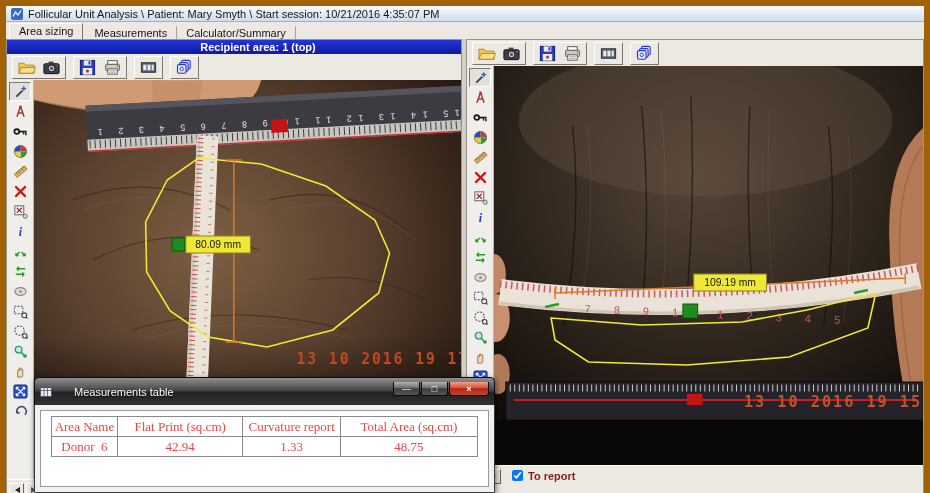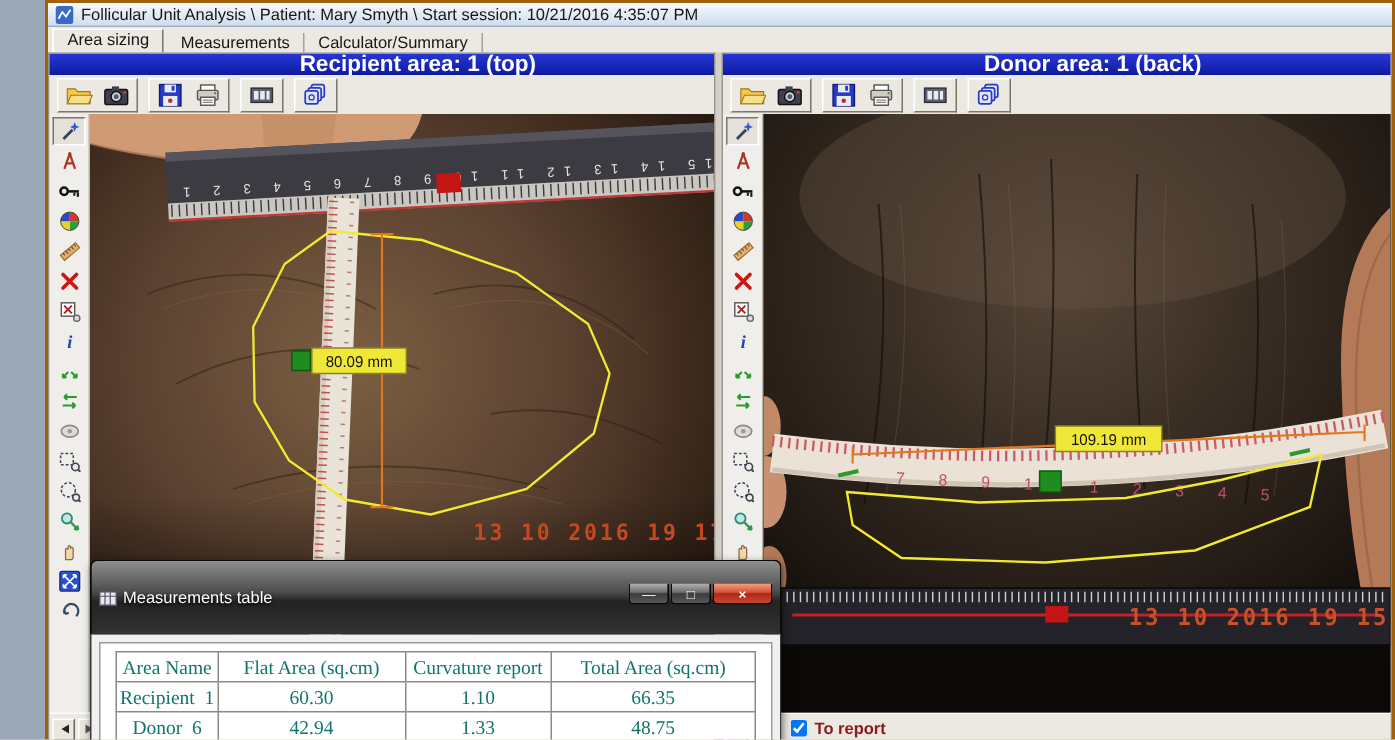--- a/index.html
+++ b/index.html
@@ -1,32 +1,32 @@
 <!DOCTYPE html>
 <html><head>
 <meta charset="utf-8">
 <style>
   html,body{margin:0;padding:0;}
   body{width:930px;height:493px;font-family:"Liberation Sans",sans-serif;background:#9aa8b8;position:relative;overflow:hidden;}
-  .app{position:absolute;inset:0;border:2px solid #a16207;background:#ece9e2;margin-left:30px;}
+  .app{position:absolute;inset:0;border:6px solid #a16207;background:#ece9e2;}
 
   
   .titlebar{height:15px;background:linear-gradient(#f7fbfe,#cfdded);display:flex;align-items:center;gap:5px;padding:0 5px;font-size:11px;color:#151515;border-bottom:1px solid #9fb0c2;}
   .titlebar .ticon{width:12px;height:12px;flex:0 0 auto;}
 
   
   .tabstrip{height:17px;display:flex;align-items:flex-end;background:#ece9e2;padding:2px 3px 0;border-bottom:1px solid #d8d4cc;}
   .tab{font-size:11px;color:#151515;padding:1px 9px 2px;border-right:1px solid #a8a49c;line-height:12px;}
   .tab.active{border:1px solid;border-color:#ffffff #7a766e #ece9e2 #ffffff;background:#ece9e2;margin-right:2px;padding-bottom:3px;font-weight:normal;}
 
   .main{position:absolute;top:33px;left:0;right:0;bottom:0;display:flex;background:#d4d0c8;}
   .panel{height:460px;background:#ece9e2;border:1px solid #98948c;display:flex;flex-direction:column;}
   .panel.pleft{width:462px;}
   .panel.pright{width:464px;margin-left:4px;}
-  .panel-header{height:14px;background:linear-gradient(#2636d8,#0e1a9e);color:#fff;font-size:15px;font-weight:bold;text-align:center;line-height:14px;flex:0 0 auto;padding-left:48px;}
+  .panel-header{height:14px;background:linear-gradient(#2636d8,#0e1a9e);color:#fff;font-size:11px;font-weight:bold;text-align:center;line-height:14px;flex:0 0 auto;padding-left:48px;}
   .toolbar{height:24px;display:flex;align-items:center;gap:7px;padding:1px 5px;background:#ece9e2;flex:0 0 auto;}
   .tgroup{display:flex;border:1px solid;border-color:#ffffff #7a766e #7a766e #ffffff;padding:0 1px;background:#ece9e2;}
   .tbtn{width:25px;height:21px;display:flex;align-items:center;justify-content:center;background:transparent;border:1px solid transparent;padding:0;}
   .i20{width:19px;height:19px;display:block;}
   .i16{width:15px;height:15px;display:block;}
 
   .panel-body{display:flex;height:399px;flex:0 0 auto;}
   .sidebar{width:26px;background:#f0eeea;border-right:1px solid #b8b4ac;display:flex;flex-direction:column;align-items:center;padding-top:2px;gap:1px;flex:0 0 auto;}
   .stool{width:22px;height:19px;display:flex;align-items:center;justify-content:center;background:transparent;border:1px solid transparent;padding:0;}
   .stool.selected{border:1px solid;border-color:#7a766e #ffffff #ffffff #7a766e;background:#e4e1da;}
@@ -35,27 +35,27 @@
 
   .panel-footer{height:20px;display:flex;align-items:center;gap:2px;padding:0 2px;background:#ece9e2;border-top:1px solid #fff;flex:0 0 auto;}
   .navbtn{width:15px;height:15px;border:1px solid;border-color:#ffffff #6a665e #6a665e #ffffff;background:#e9e6df;display:flex;align-items:center;justify-content:center;padding:0;}
   .tri-l{width:0;height:0;border:3px solid transparent;border-right:5px solid #222;margin-right:2px;}
   .tri-r{width:0;height:0;border:3px solid transparent;border-left:5px solid #555;margin-left:2px;}
   .toreport{display:flex;gap:5px;margin-left:9px;color:#8b1a1a;font-weight:bold;font-size:11px;}
   .toreport input{width:11px;height:11px;margin:0;}
 
   
   .mwin{position:absolute;left:28px;top:371px;width:461px;z-index:20;filter:drop-shadow(1px 2px 3px rgba(0,0,0,.55));}
-  .mwin-title{height:19px;background:linear-gradient(#8f8f8f,#4c4c4c 42%,#232323 55%,#323232);border:1px solid #0a0a0a;border-bottom:none;border-radius:5px 5px 0 0;display:flex;align-items:center;padding:15px 5px;gap:4px;color:#fff;font-size:11px;text-shadow:0 1px 2px #000;}
+  .mwin-title{height:19px;background:linear-gradient(#8f8f8f,#4c4c4c 42%,#232323 55%,#323232);border:1px solid #0a0a0a;border-bottom:none;border-radius:5px 5px 0 0;display:flex;align-items:center;padding:4px 5px;gap:22px;color:#fff;font-size:11px;text-shadow:0 1px 2px #000;}
   .mwin-btns{margin-left:auto;display:flex;align-self:flex-start;}
   .wbtn{width:27px;height:14px;border:1px solid #0a0a0a;border-top:none;border-radius:0 0 3px 3px;background:linear-gradient(#b2b2b2,#6d6d6d 45%,#3d3d3d 52%,#565656);color:#fff;font-size:9px;line-height:12px;display:flex;align-items:center;justify-content:center;margin-left:1px;padding:0;}
   .wbtn.close{width:40px;background:linear-gradient(#f2a088,#d85038 45%,#ad2a16 52%,#c64430);font-weight:bold;}
   .mwin-body{background:#f0f0f0;border:1px solid #3a3a3a;border-top:none;padding:5px;height:77px;border-radius:0 0 2px 2px;}
   .mtable-wrap{background:#fff;border:1px solid #9a9a9a;height:100%;padding:5px 10px;box-sizing:border-box;}
-  table.mtable{width:100%;border-collapse:collapse;font-family:"Liberation Serif",serif;font-size:13px;color:#0f766e;}
+  table.mtable{width:100%;border-collapse:collapse;font-family:"Liberation Serif",serif;font-size:13px;color:#ef4444;}
   .mtable th,.mtable td{border:1px solid #8a8a8a;text-align:center;font-weight:normal;height:19px;white-space:pre;padding:0 2px;}
   .mtable col.c1{width:66px;} .mtable col.c2{width:128px;} .mtable col.c3{width:98px;} .mtable col.c4{width:140px;}
 
   .defs-hidden{position:absolute;width:0;height:0;overflow:hidden;}
 </style>
 </head>
 <body>
 
 <svg class="defs-hidden" aria-hidden="true">
   <defs>
@@ -380,21 +380,20 @@
             <span class="tri-r"></span>
           </button>
         <label class="toreport">
           <input type="checkbox" checked="" style="">
           <span>To report</span>
         </label>
       </div>
     </div>
 
     <div class="panel pright">
-      <div class="panel-header">Donor area: 1 (back)</div>
       <div class="toolbar">
         <div class="tgroup">
           <button class="tbtn">
               <svg class="i20">
                 <use href="#sym-folder" xlink:href="#sym-folder"></use>
               </svg>
             </button>
           <button class="tbtn">
               <svg class="i20">
                 <use href="#sym-camera" xlink:href="#sym-camera"></use>
@@ -590,29 +589,23 @@
         <table class="mtable">
           <colgroup>
               <col class="c1">
               <col class="c2">
               <col class="c3">
               <col class="c4">
             </colgroup>
           <tbody>
               <tr>
             <th>Area Name</th>
-            <th>Flat Area (sq.cm)</th>
+            <th>Flat Print (sq.cm)</th>
             <th>Curvature report</th>
             <th>Total Area (sq.cm)</th>
-          </tr>
-          <tr>
-            <td>Recipient  1</td>
-            <td>60.30</td>
-            <td>1.10</td>
-            <td>66.35</td>
           </tr>
           <tr>
             <td>Donor  6</td>
             <td>42.94</td>
             <td>1.33</td>
             <td>48.75</td>
           </tr>
         </tbody>
           </table>
       </div>

